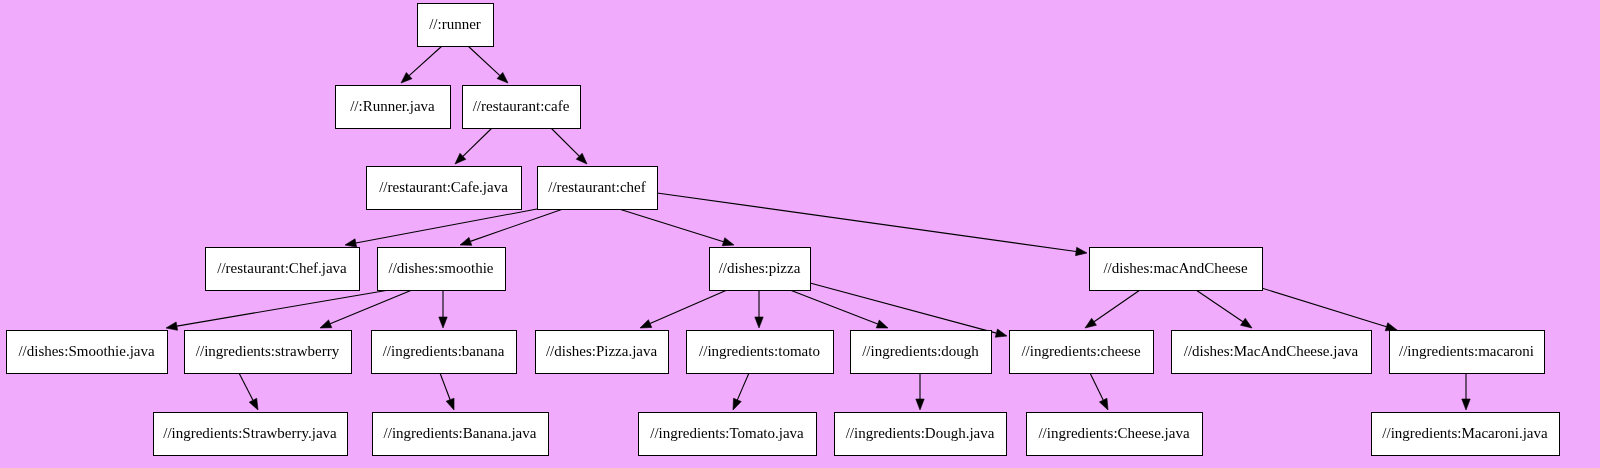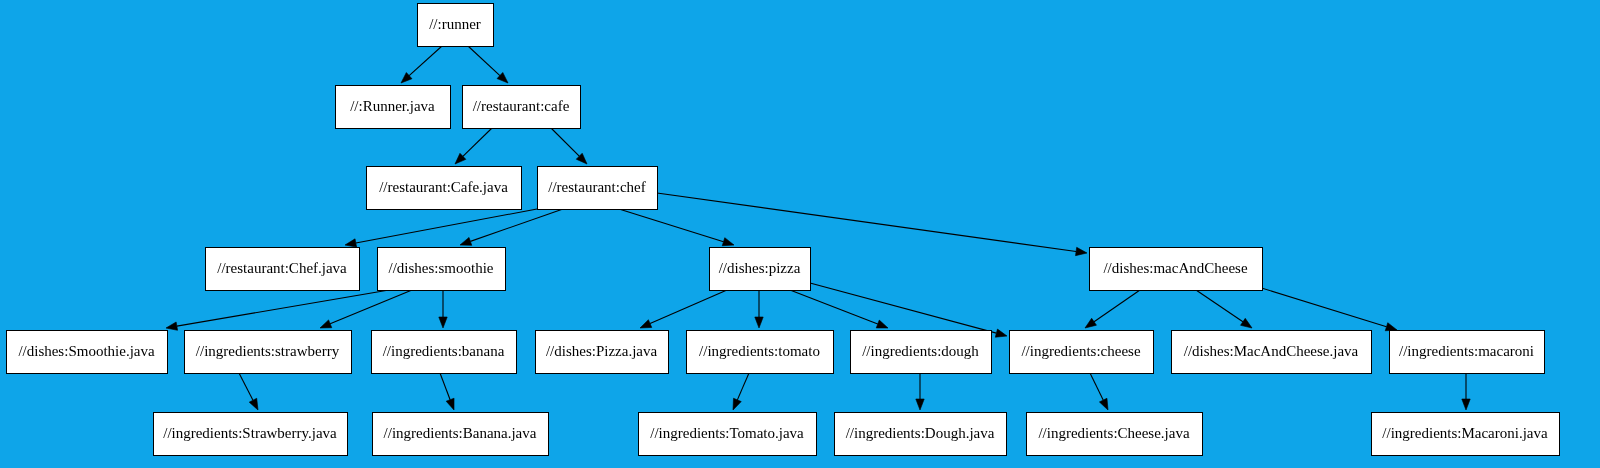--- a/index.html
+++ b/index.html
@@ -8,21 +8,21 @@
     background: #ffffff;
   }
   body {
     font-family: "Liberation Serif", "DejaVu Serif", serif;
   }
   #graph-root {
     position: relative;
     width: 1600px;
     height: 468px;
     overflow: hidden;
-    background: #0ea5e9;
+    background: #f0abfc;
   }
   svg.graph-canvas {
     position: absolute;
     top: 0;
     left: 0;
     width: 1600px;
     height: 468px;
     display: block;
   }
   .node-box {

